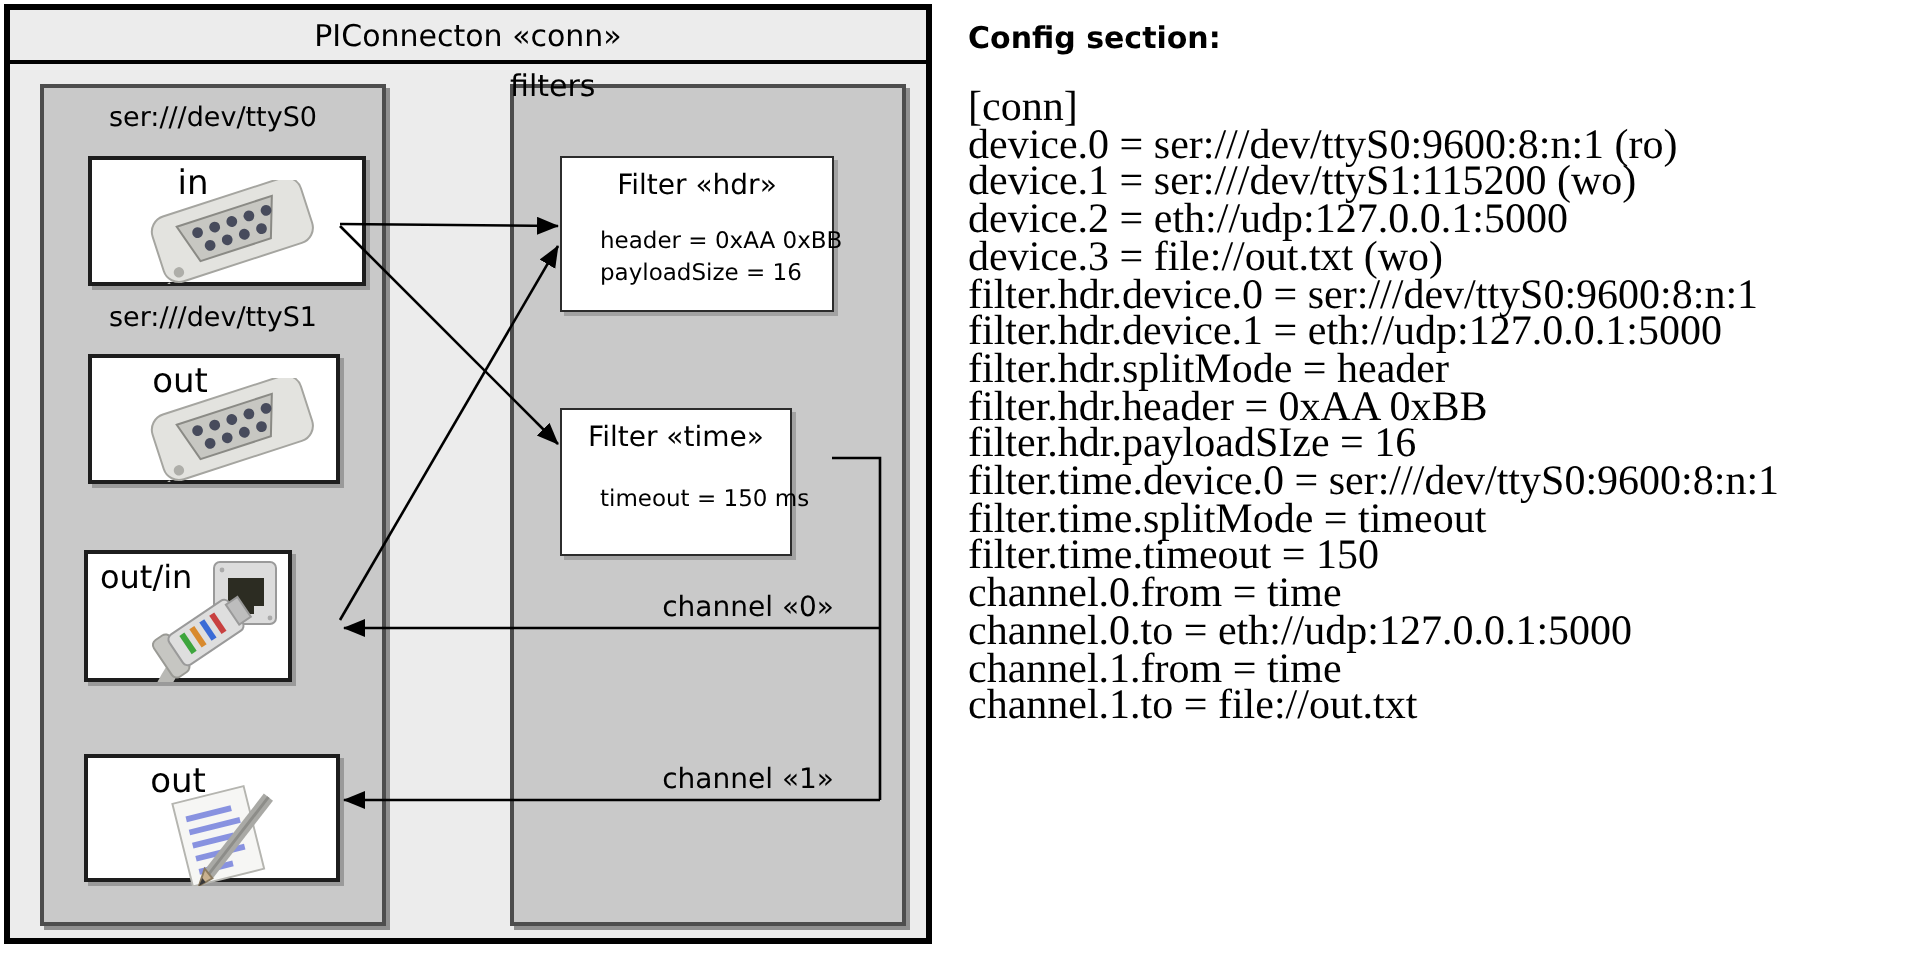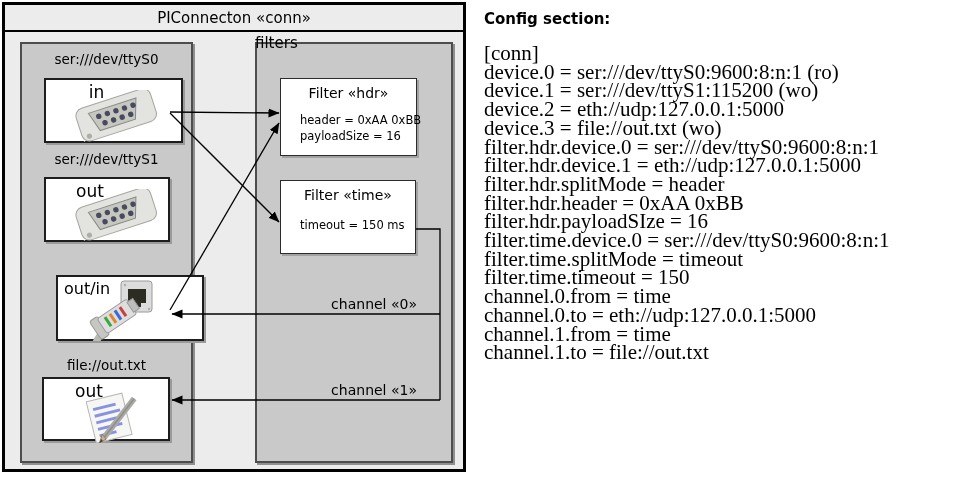--- a/index.html
+++ b/index.html
@@ -93,21 +93,21 @@
         <circle cx="76" cy="22" r="2.7" fill="#474b5c"></circle>
         <circle cx="44" cy="30" r="2.7" fill="#474b5c"></circle>
           <circle cx="53" cy="30" r="2.7" fill="#474b5c"></circle>
         <circle cx="62" cy="30" r="2.7" fill="#474b5c"></circle>
           <circle cx="71" cy="30" r="2.7" fill="#474b5c"></circle>
         <circle cx="25" cy="38" r="2.6" fill="#aeaea9"></circle>
       </g>
     </svg>
   </div>
 
-  <div class="abs dev-box" style="left:56px;top:275px;width:148px;height:66px">
+  <div class="abs dev-box" style="left:42px;top:275px;width:104px;height:66px">
     <span class="dev-dir dev-dir-left">out/in</span>
     <svg class="icon-svg" style="left:62px;top:3px" width="34" height="34" viewBox="0 0 34 34">
       <rect x="1" y="1" width="31" height="31" rx="3" fill="#dcdcdc" stroke="#9a9a9a"></rect>
       <path d="M8,9 h18 v14 h-5 v4 h-8 v-4 h-5 z" fill="#2c2c22"></path>
       <circle cx="5" cy="5" r="1.2" fill="#aaa"></circle>
         <circle cx="29" cy="29" r="1.2" fill="#aaa"></circle>
     </svg>
     <svg class="icon-svg" style="left:8px;top:14px" width="92" height="50" viewBox="0 0 92 50">
       <g transform="rotate(-34 46 25)">
         <path d="M26,34 Q12,40 4,48" stroke="#b9b9b5" stroke-width="7" fill="none"></path>
@@ -115,21 +115,20 @@
         <rect x="32" y="19" width="36" height="18" rx="3" fill="#dedede" stroke="#9a9a9a"></rect>
         <rect x="66" y="22" width="7" height="12" fill="#bdbdbd" stroke="#9a9a9a"></rect>
         <rect x="38" y="22" width="3" height="11" fill="#3da53d"></rect>
         <rect x="44" y="22" width="3" height="11" fill="#d88a2e"></rect>
         <rect x="50" y="22" width="3" height="11" fill="#3a6bd6"></rect>
         <rect x="56" y="22" width="3" height="11" fill="#c84040"></rect>
       </g>
     </svg>
   </div>
 
-  <div class="abs uri-label" style="top:357px">file://out.txt</div>
   <div class="abs dev-box" style="left:42px;top:377px;width:128px;height:64px">
     <span class="dev-dir">out</span>
     <svg class="icon-svg" style="left:36px;top:8px" width="64" height="56" viewBox="0 0 64 58">
       <g transform="rotate(-14 30 32)">
         <rect x="10" y="10" width="38" height="44" fill="#f6f6f4" stroke="#b5b5b0"></rect>
         <rect x="15" y="18" width="24" height="3" fill="#8892e0"></rect>
         <rect x="15" y="25" width="27" height="3" fill="#8892e0"></rect>
         <rect x="15" y="32" width="22" height="3" fill="#8892e0"></rect>
         <rect x="15" y="39" width="26" height="3" fill="#8892e0"></rect>
         <rect x="15" y="46" width="18" height="3" fill="#8892e0"></rect>
@@ -144,21 +143,21 @@
   </div>
 
   <div class="abs filters-title">filters</div>
 
   <div class="abs filter-box" style="left:280px;top:78px;width:137px;height:78px">
     <div class="filter-title">Filter «hdr»</div>
     <div class="filter-attrs">header = 0xAA 0xBB
 payloadSize = 16</div>
   </div>
 
-  <div class="abs filter-box" style="left:280px;top:180px;width:136px;height:74px">
+  <div class="abs filter-box" style="left:280px;top:204px;width:116px;height:74px">
     <div class="filter-title">Filter «time»</div>
     <div class="filter-attrs" style="top:36px">timeout = 150 ms</div>
   </div>
 
   <div class="abs channel-label" style="top:296px">channel «0»</div>
   <div class="abs channel-label" style="top:382px">channel «1»</div>
 
   <svg class="abs overlay" width="964" height="484" viewBox="0 0 964 484">
     <defs>
       <marker id="arrow" markerUnits="userSpaceOnUse" markerWidth="12" markerHeight="10" refX="10.5" refY="4.5" orient="auto">

